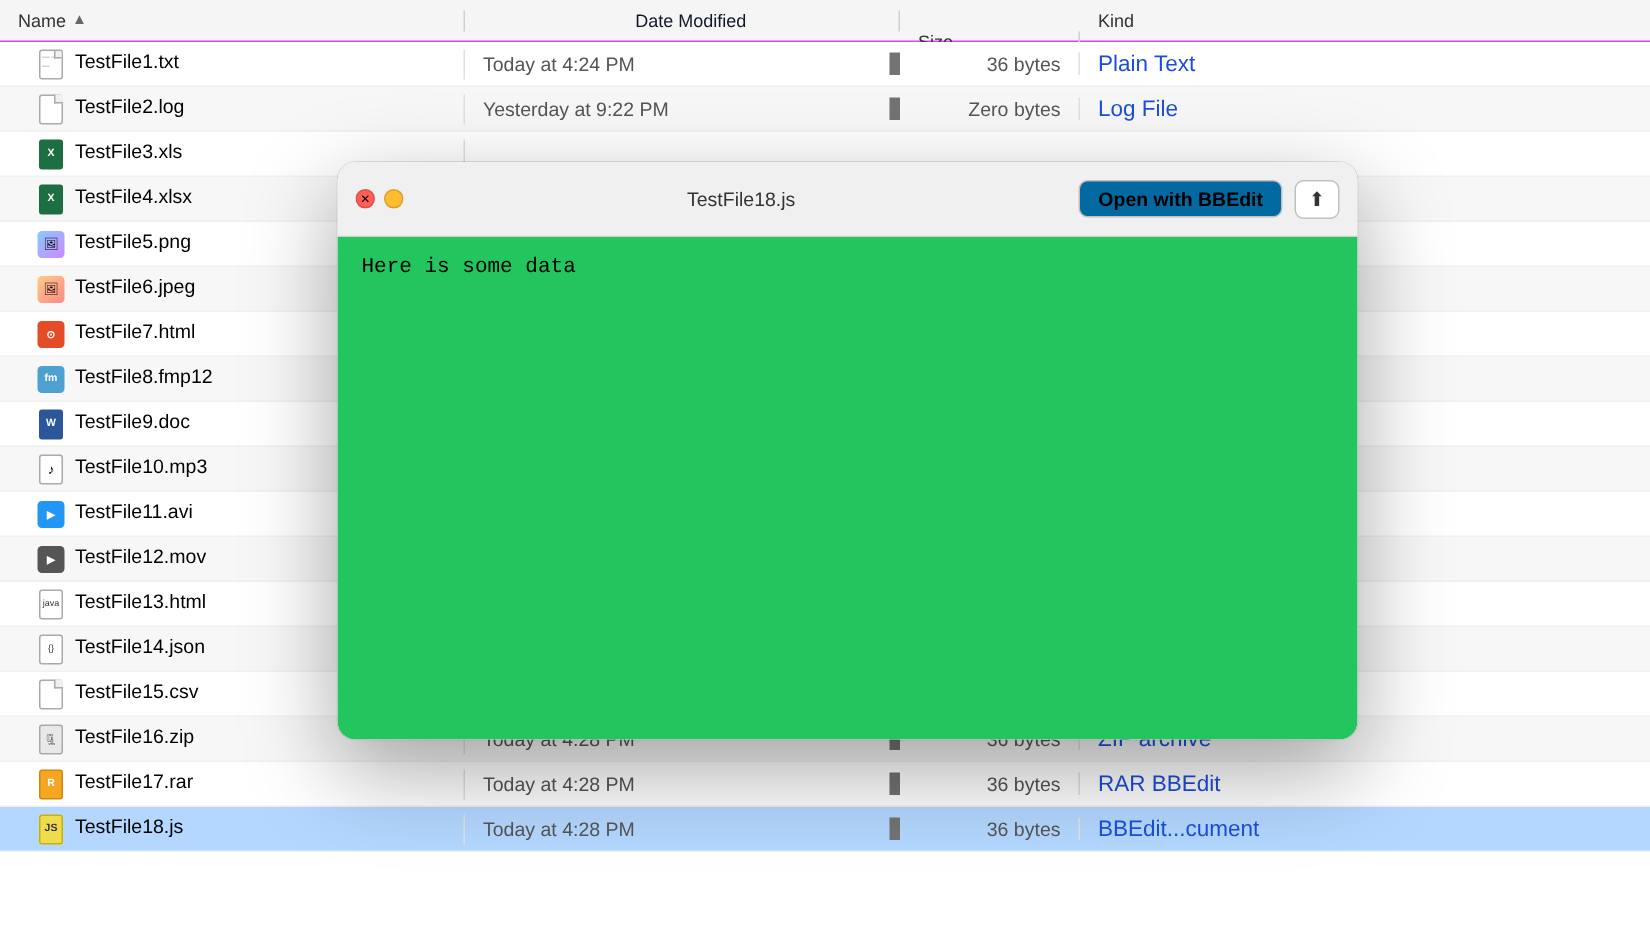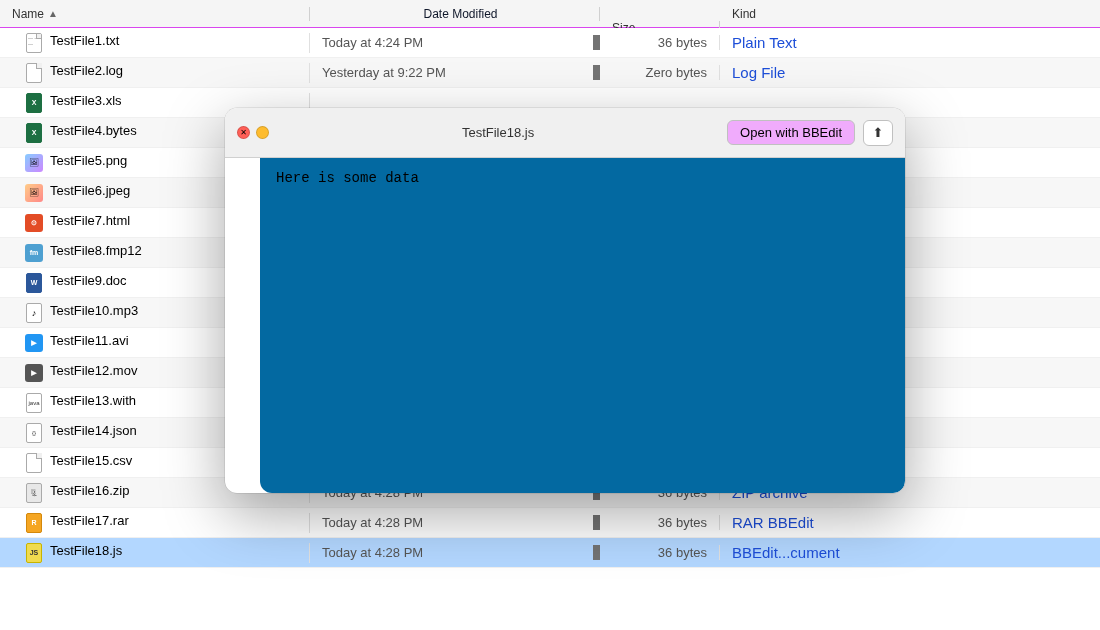--- a/index.html
+++ b/index.html
@@ -187,50 +187,49 @@
 
     .preview-title {
       flex: 1;
       text-align: center;
       font-size: 13px;
       color: #333;
       font-weight: 400;
     }
 
     .preview-open-btn {
-      background: #f0abfc;
+      background: #0369a1;
       border: 1px solid #c0c0c0;
       border-radius: 6px;
       padding: 4px 12px;
       font-size: 13px;
       color: #000;
       cursor: pointer;
-      font-weight: 400;
+      font-weight: 700;
     }
 
     .preview-share-btn {
       width: 30px;
       height: 26px;
       background: white;
       border: 1px solid #c0c0c0;
       border-radius: 6px;
       display: flex;
       align-items: center;
       justify-content: center;
       cursor: pointer;
       font-size: 14px;
     }
 
     .preview-content {
       flex: 1;
       padding: 12px 16px;
-      background: #0369a1;
+      background: #22c55e;
       overflow: hidden;
       border-radius: 0 0 12px 12px;
-      margin-left: 35px;
     }
 
     .preview-text {
       font-family: "Courier New", Courier, monospace;
       font-size: 14px;
       color: #000;
       white-space: pre;
     }
 
     
@@ -297,21 +296,21 @@
       </div>
       <div class="file-date-cell"></div>
       <div class="file-size-cell"></div>
       <div class="file-kind-cell"></div>
     </div>
       <div class="file-row">
       <div class="file-name-cell">
         <div class="file-icon">
             <div style="width:16px;height:20px;background:#1d6f42;border:1.5px solid #1d6f42;border-radius:2px;display:flex;align-items:center;justify-content:center;color:white;font-size:7px;font-weight:bold;">X</div>
           </div>
-        <span>TestFile4.bytes</span>
+        <span>TestFile4.xlsx</span>
       </div>
       <div class="file-date-cell"></div>
       <div class="file-size-cell"></div>
       <div class="file-kind-cell"></div>
     </div>
       <div class="file-row">
       <div class="file-name-cell">
         <div class="file-icon">
             <div style="width:18px;height:18px;background:linear-gradient(135deg,#88ccff,#cc88ff);border-radius:3px;display:flex;align-items:center;justify-content:center;font-size:8px;">🖼</div>
           </div>
@@ -396,21 +395,21 @@
       </div>
       <div class="file-date-cell"></div>
       <div class="file-size-cell"></div>
       <div class="file-kind-cell"></div>
     </div>
       <div class="file-row">
       <div class="file-name-cell">
         <div class="file-icon">
             <div style="width:16px;height:20px;background:white;border:1.5px solid #aaa;border-radius:2px;position:relative;display:flex;align-items:center;justify-content:center;font-size:6px;color:#333;">java</div>
           </div>
-        <span>TestFile13.with</span>
+        <span>TestFile13.html</span>
       </div>
       <div class="file-date-cell"></div>
       <div class="file-size-cell"></div>
       <div class="file-kind-cell"></div>
     </div>
       <div class="file-row">
       <div class="file-name-cell">
         <div class="file-icon">
             <div style="width:16px;height:20px;background:white;border:1.5px solid #aaa;border-radius:2px;position:relative;display:flex;align-items:center;justify-content:center;font-size:6px;color:#333;">{}</div>
           </div>

